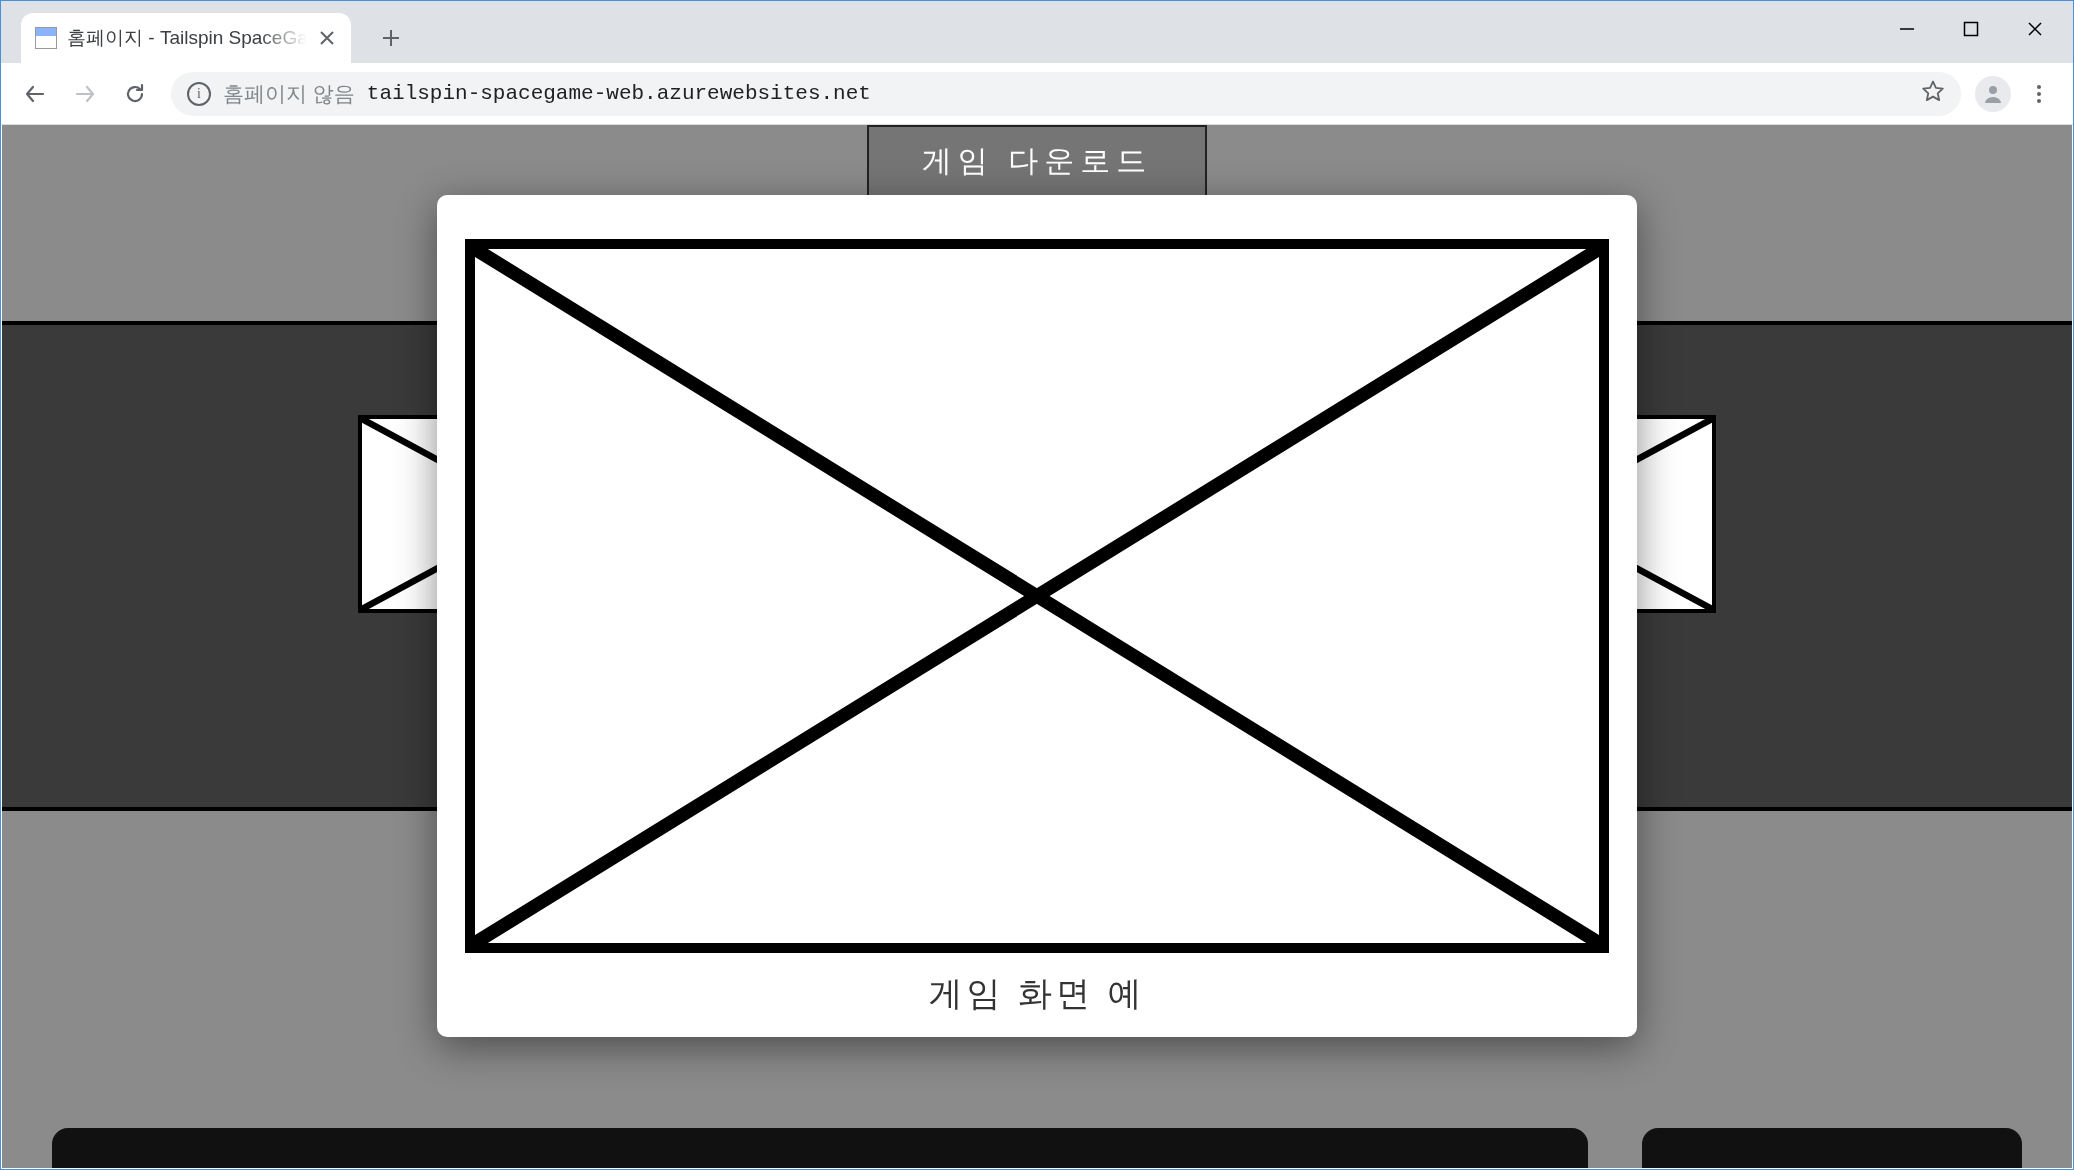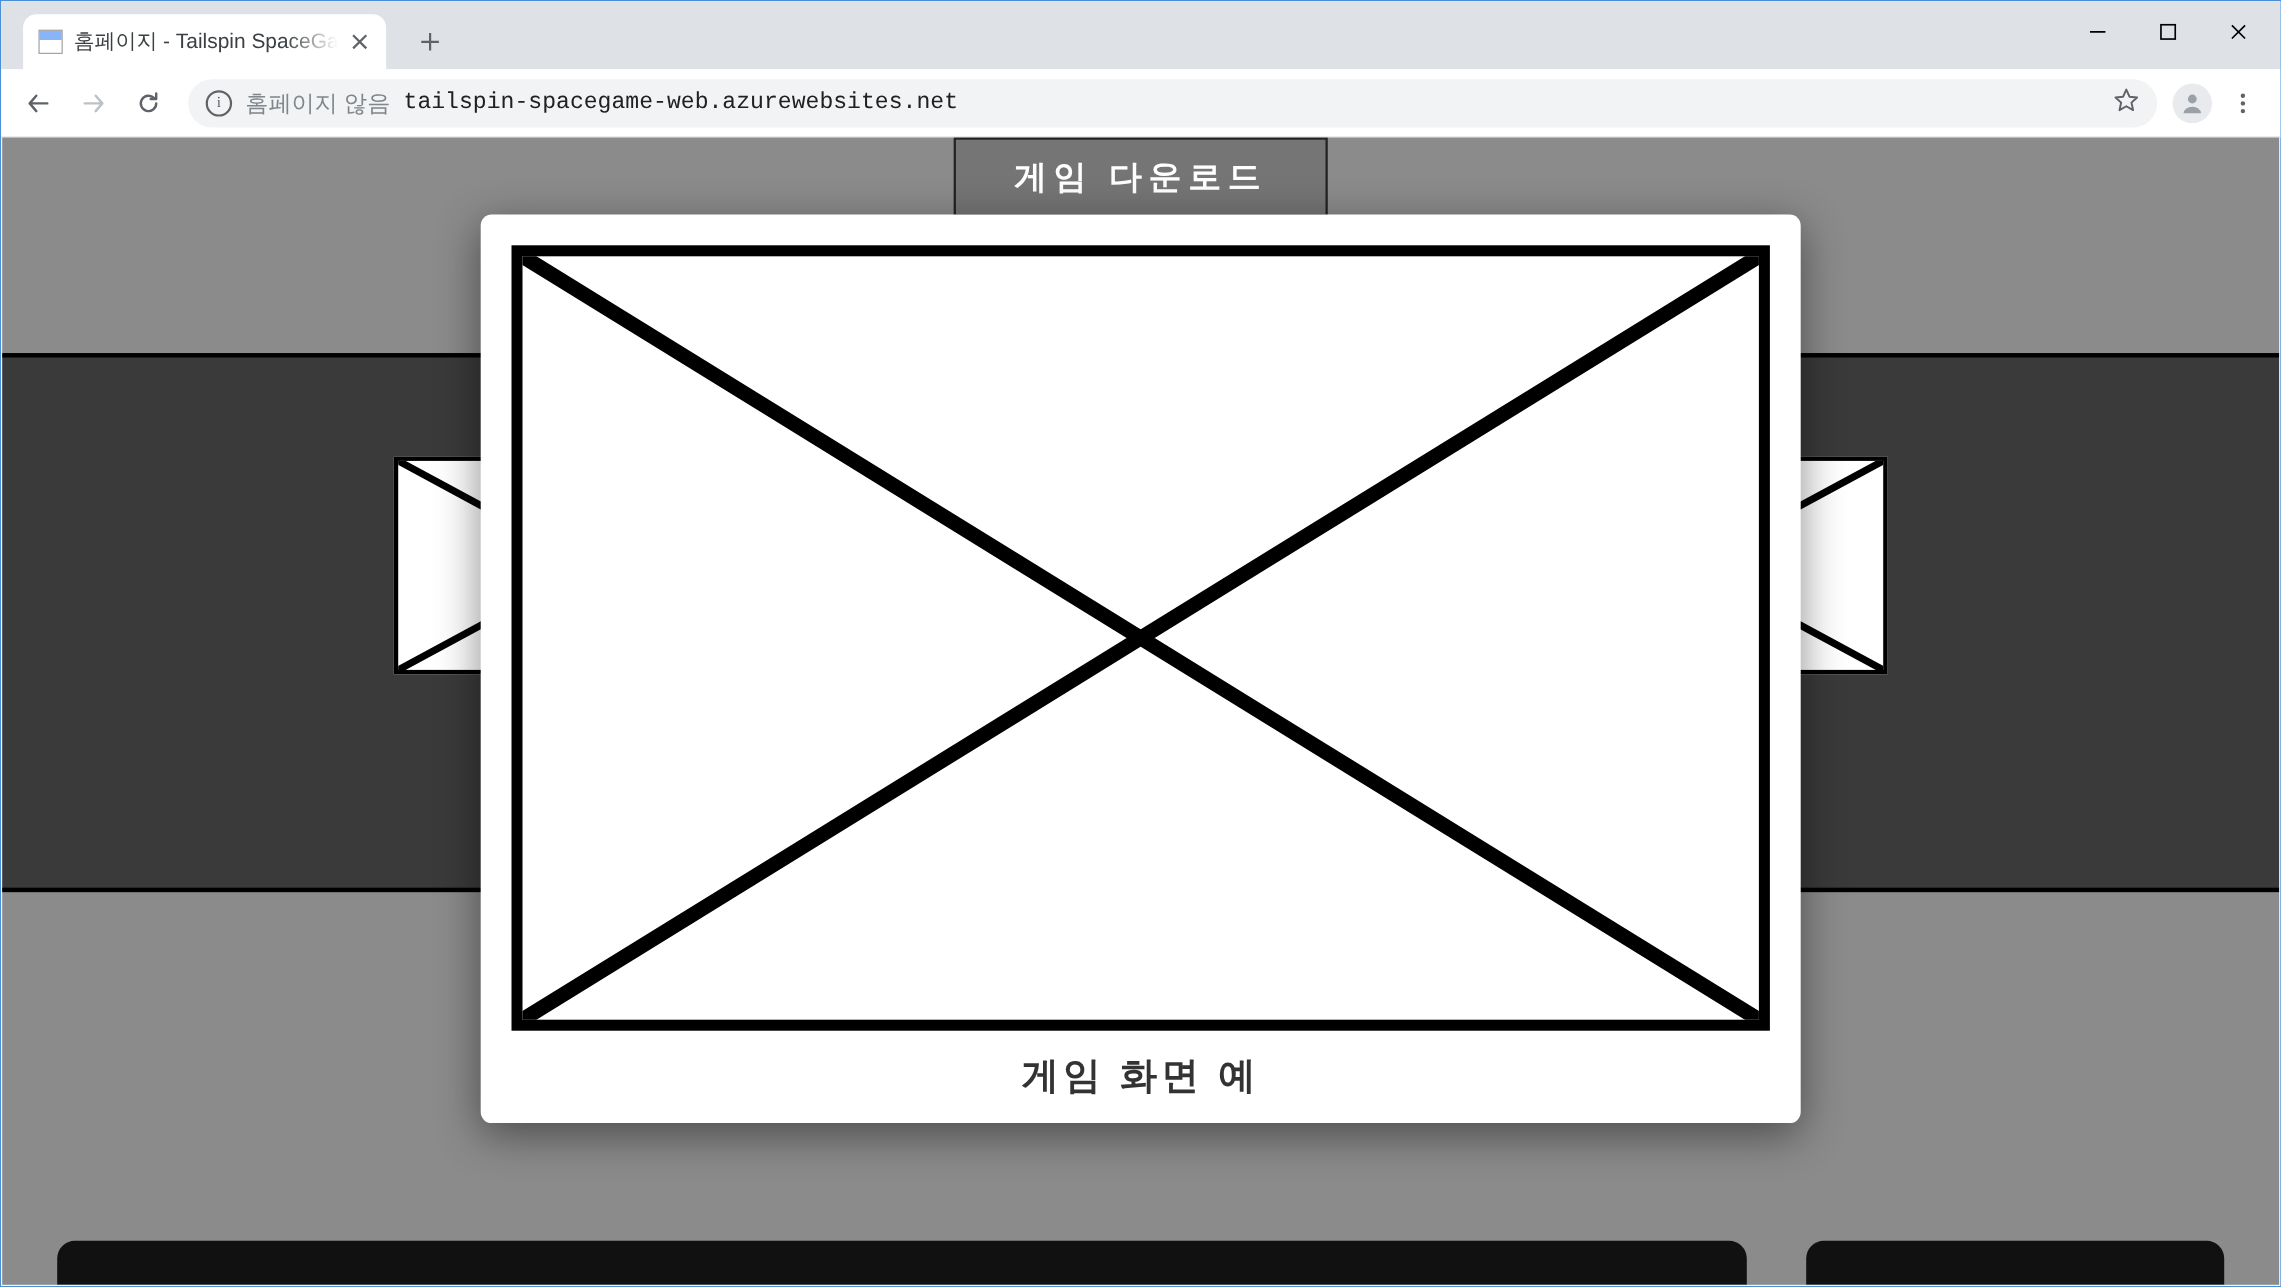--- a/index.html
+++ b/index.html
@@ -135,21 +135,20 @@
     color: #5f6368;
     border-radius: 50%;
   }
 
   
   .viewport {
     position: absolute;
     top: 124px; left: 1px; right: 1px; bottom: 1px;
     background: #8b8b8b;
     overflow: hidden;
-    font-weight: bold;
   }
 
   .download-btn {
     position: absolute;
     top: 0px;
     left: 50%;
     transform: translateX(-50%);
     width: 340px;
     height: 72px;
     border: 2px solid #222;
@@ -203,21 +202,21 @@
   }
   .modal {
     position: absolute;
     top: 70px;
     left: 50%;
     transform: translateX(-50%);
     width: 1200px;
     background: #fff;
     border-radius: 10px;
     box-shadow: 0 10px 40px rgba(0,0,0,0.45);
-    padding: 28px 28px 20px 28px;
+    padding: 44px 28px 20px 28px;
   }
   .modal-img {
     width: 100%;
     aspect-ratio: 1144/714;
     border: 10px solid #000;
     background: #fff;
     position: relative;
   }
   .modal-img svg { position: absolute; inset: 0; width: 100%; height: 100%; }
   .modal-caption {

